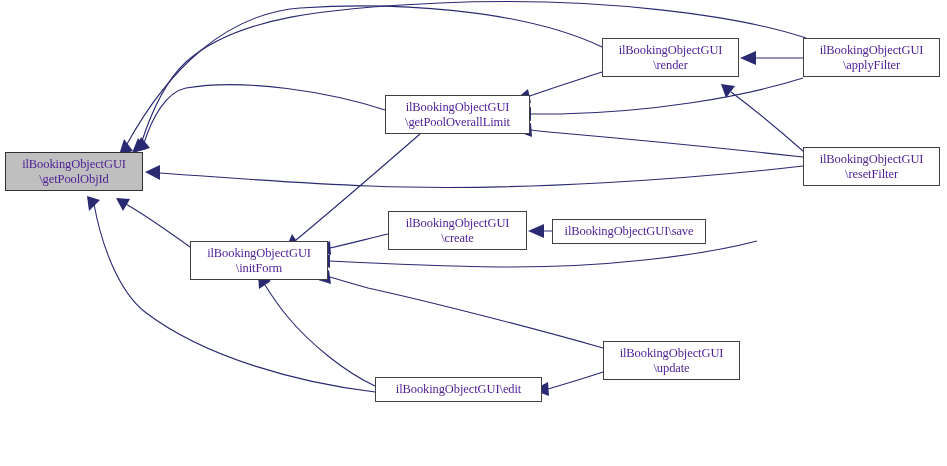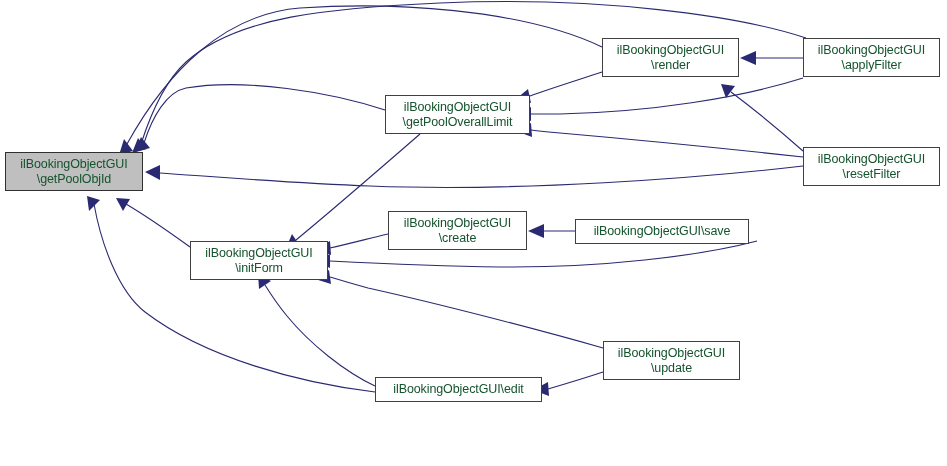--- a/index.html
+++ b/index.html
@@ -28,24 +28,24 @@
   }
   .node-box {
     position: absolute;
     box-sizing: border-box;
     border: 1px solid #404040;
     background: #ffffff;
     display: flex;
     align-items: center;
     justify-content: center;
     text-align: center;
-    font-family: Liberation Sans, sans-serif;
+    font-family: Liberation Serif, serif;
     font-size: 12.5px;
     line-height: 15px;
-    color: #14532d;
+    color: #4c1d95;
     letter-spacing: -0.1px;
     white-space: pre;
     cursor: pointer;
     z-index: 5;
   }
   .node-box.highlight {
     background: #bfbfbf;
     border-color: #303030;
   }
   .node-label {
@@ -190,21 +190,21 @@
   <div class="node-box" style="left:190px; top:241px; width:138px; height:39px;">
     <span class="node-label">ilBookingObjectGUI
 \initForm</span>
   </div>
 
   <div class="node-box" style="left:388px; top:211px; width:139px; height:39px;">
     <span class="node-label">ilBookingObjectGUI
 \create</span>
   </div>
 
-  <div class="node-box" style="left:575px; top:219px; width:174px; height:25px;">
+  <div class="node-box" style="left:552px; top:219px; width:154px; height:25px;">
     <span class="node-label">ilBookingObjectGUI\save</span>
   </div>
 
   <div class="node-box" style="left:603px; top:341px; width:137px; height:39px;">
     <span class="node-label">ilBookingObjectGUI
 \update</span>
   </div>
 
   <div class="node-box" style="left:375px; top:377px; width:167px; height:25px;justify-content:flex-end;">
     <span class="node-label">ilBookingObjectGUI\edit</span>

